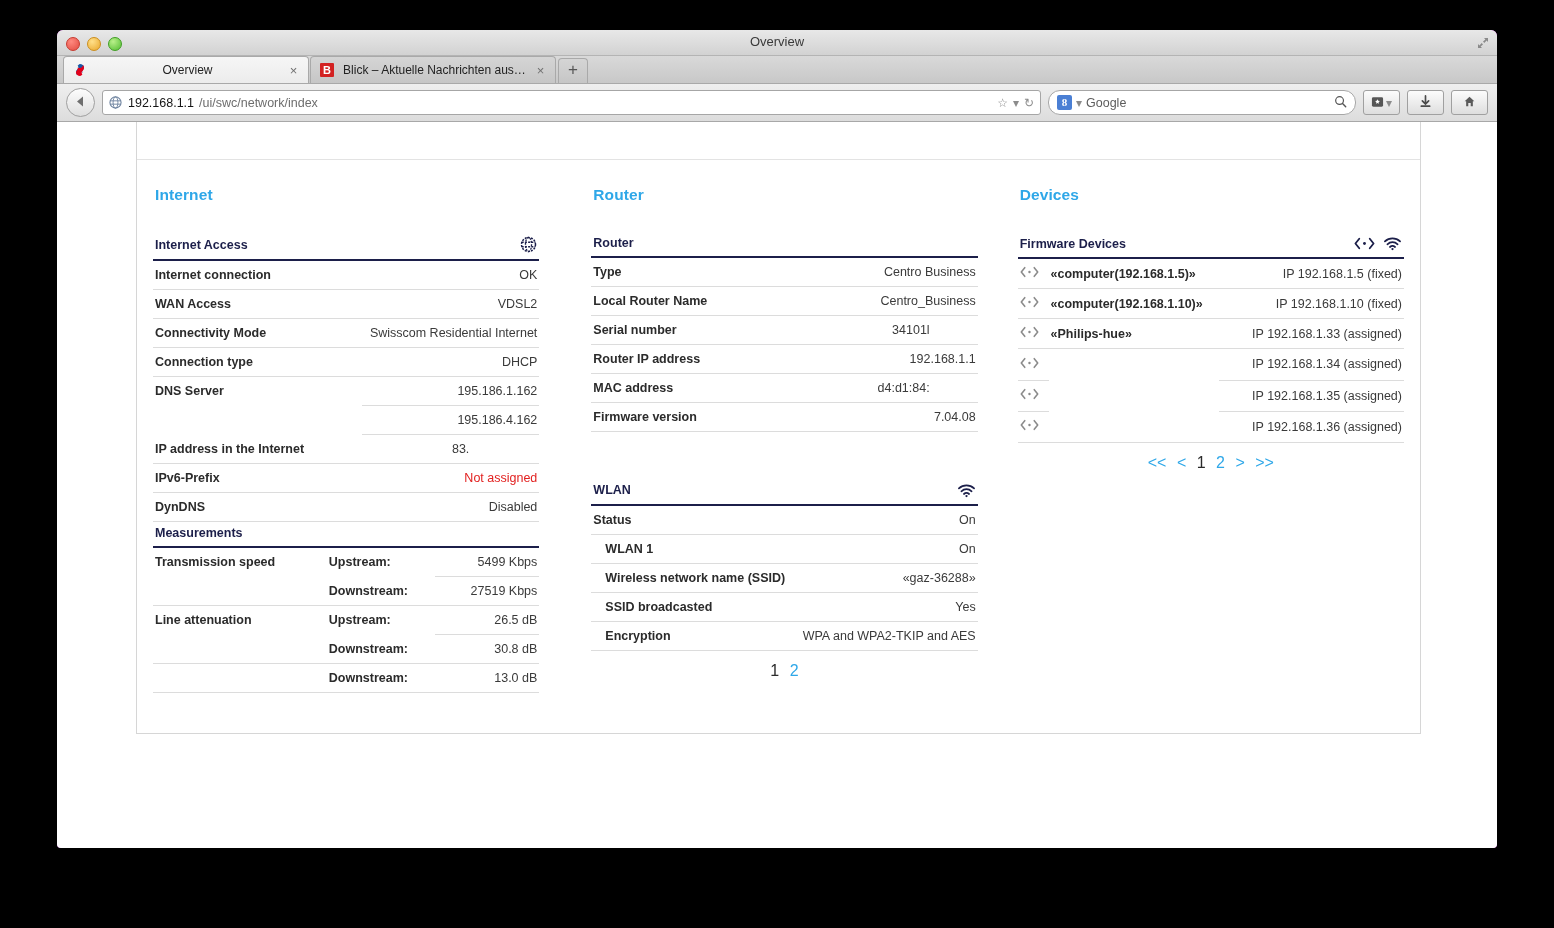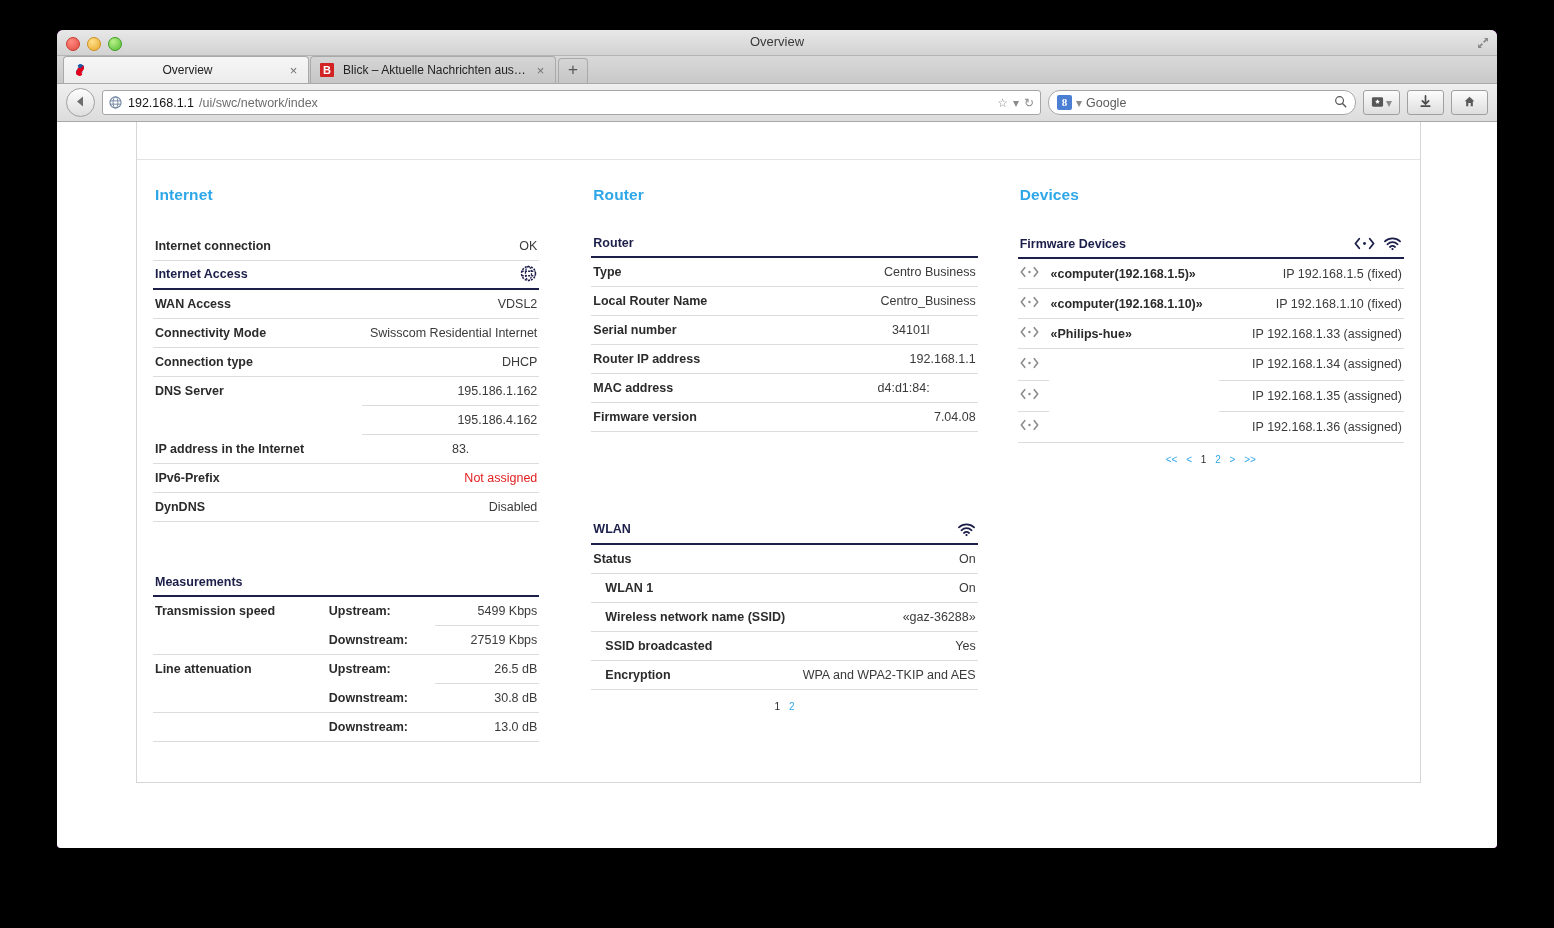--- a/index.html
+++ b/index.html
@@ -151,21 +151,21 @@
 
   .col-title {
     color: #2ea7e8;
     font-size: 15.5px;
     font-weight: bold;
     margin: 0 0 28px 2px;
     letter-spacing: .1px;
   }
 
   table.panel { width: 100%; border-collapse: collapse; table-layout: fixed; }
-  table.panel + table.panel { margin-top: 49px; }
+  table.panel + table.panel { }
 
   .panel th {
     text-align: left;
     font-size: 12.5px;
     font-weight: bold;
     color: #1c1f4a;
     padding: 4px 2px 6px 2px;
     border-bottom: 2px solid #1c1f4a;
   }
   .panel th.icon-cell { text-align: right; }
@@ -177,21 +177,21 @@
     vertical-align: middle;
   }
   .panel td.key { font-weight: bold; color: #2b2b2b; }
   .panel td.val { text-align: right; color: #3a3a3a; }
   .panel td.val.red { color: #e22120; }
   .panel tr.nb td.key { border-bottom: none; }
   .indent { padding-left: 14px !important; }
 
   .redact { display: inline-block; background: #ffffff; height: 13px; vertical-align: middle; }
 
-  .pager { text-align: center; font-size: 10px; padding-top: 11px; color: #2b2b2b; }
+  .pager { text-align: center; font-size: 16px; padding-top: 11px; color: #2b2b2b; }
   .pager span { margin: 0 3px; }
   .pager .lnk { color: #2ea7e8; }
   .pager .cur { color: #2b2b2b; }
 
   .eth-cell { width: 30px; }
   .dev-name { font-weight: bold; color: #2b2b2b; }
 </style>
 </head>
 <body>
 
@@ -310,32 +310,32 @@
         <div class="col left">
           <div class="col-title">Internet</div>
 
           <table class="panel">
             <colgroup>
                 <col style="width:54%">
                 <col style="width:46%">
               </colgroup>
             <tbody>
                 <tr>
-              <td class="key">Internet connection</td>
-              <td class="val">OK</td>
-            </tr>
-            <tr>
               <th>Internet Access</th>
               <th class="icon-cell">
                 <svg width="17" height="17" viewBox="0 0 18 18" style="vertical-align:middle">
                   <circle cx="9" cy="9" r="7.4" fill="none" stroke="#1c1f4a" stroke-width="1.6" stroke-dasharray="2.1 1.3"></circle>
                   <ellipse cx="9" cy="9" rx="3.2" ry="7.4" fill="none" stroke="#1c1f4a" stroke-width="1.4" stroke-dasharray="2.1 1.3"></ellipse>
                   <path d="M1.8 6.6h14.4M1.8 11.4h14.4" stroke="#1c1f4a" stroke-width="1.4" stroke-dasharray="2.1 1.3"></path>
                 </svg>
               </th>
+            </tr>
+            <tr>
+              <td class="key">Internet connection</td>
+              <td class="val">OK</td>
             </tr>
             <tr>
               <td class="key">WAN Access</td>
               <td class="val">VDSL2</td>
             </tr>
             <tr>
               <td class="key">Connectivity Mode</td>
               <td class="val">Swisscom Residential Internet</td>
             </tr>
             <tr>
@@ -442,21 +442,21 @@
                 <span>d4:d1:84:</span><span class="redact" style="width:46px"></span>
               </td>
             </tr>
             <tr>
               <td class="key">Firmware version</td>
               <td class="val">7.04.08</td>
             </tr>
           </tbody>
             </table>
 
-          <table class="panel" style="margin-top:85px">
+          <table class="panel" style="margin-top:46px">
             <colgroup>
                 <col style="width:52%">
                 <col style="width:48%">
               </colgroup>
             <tbody>
                 <tr>
               <th>WLAN</th>
               <th class="icon-cell">
                 <svg width="19" height="15" viewBox="0 0 20 15" style="vertical-align:middle">
                   <path d="M2 5.2C4.2 3.1 7 2 10 2s5.8 1.1 8 3.2" fill="none" stroke="#1c1f4a" stroke-width="1.8" stroke-linecap="round"></path>

